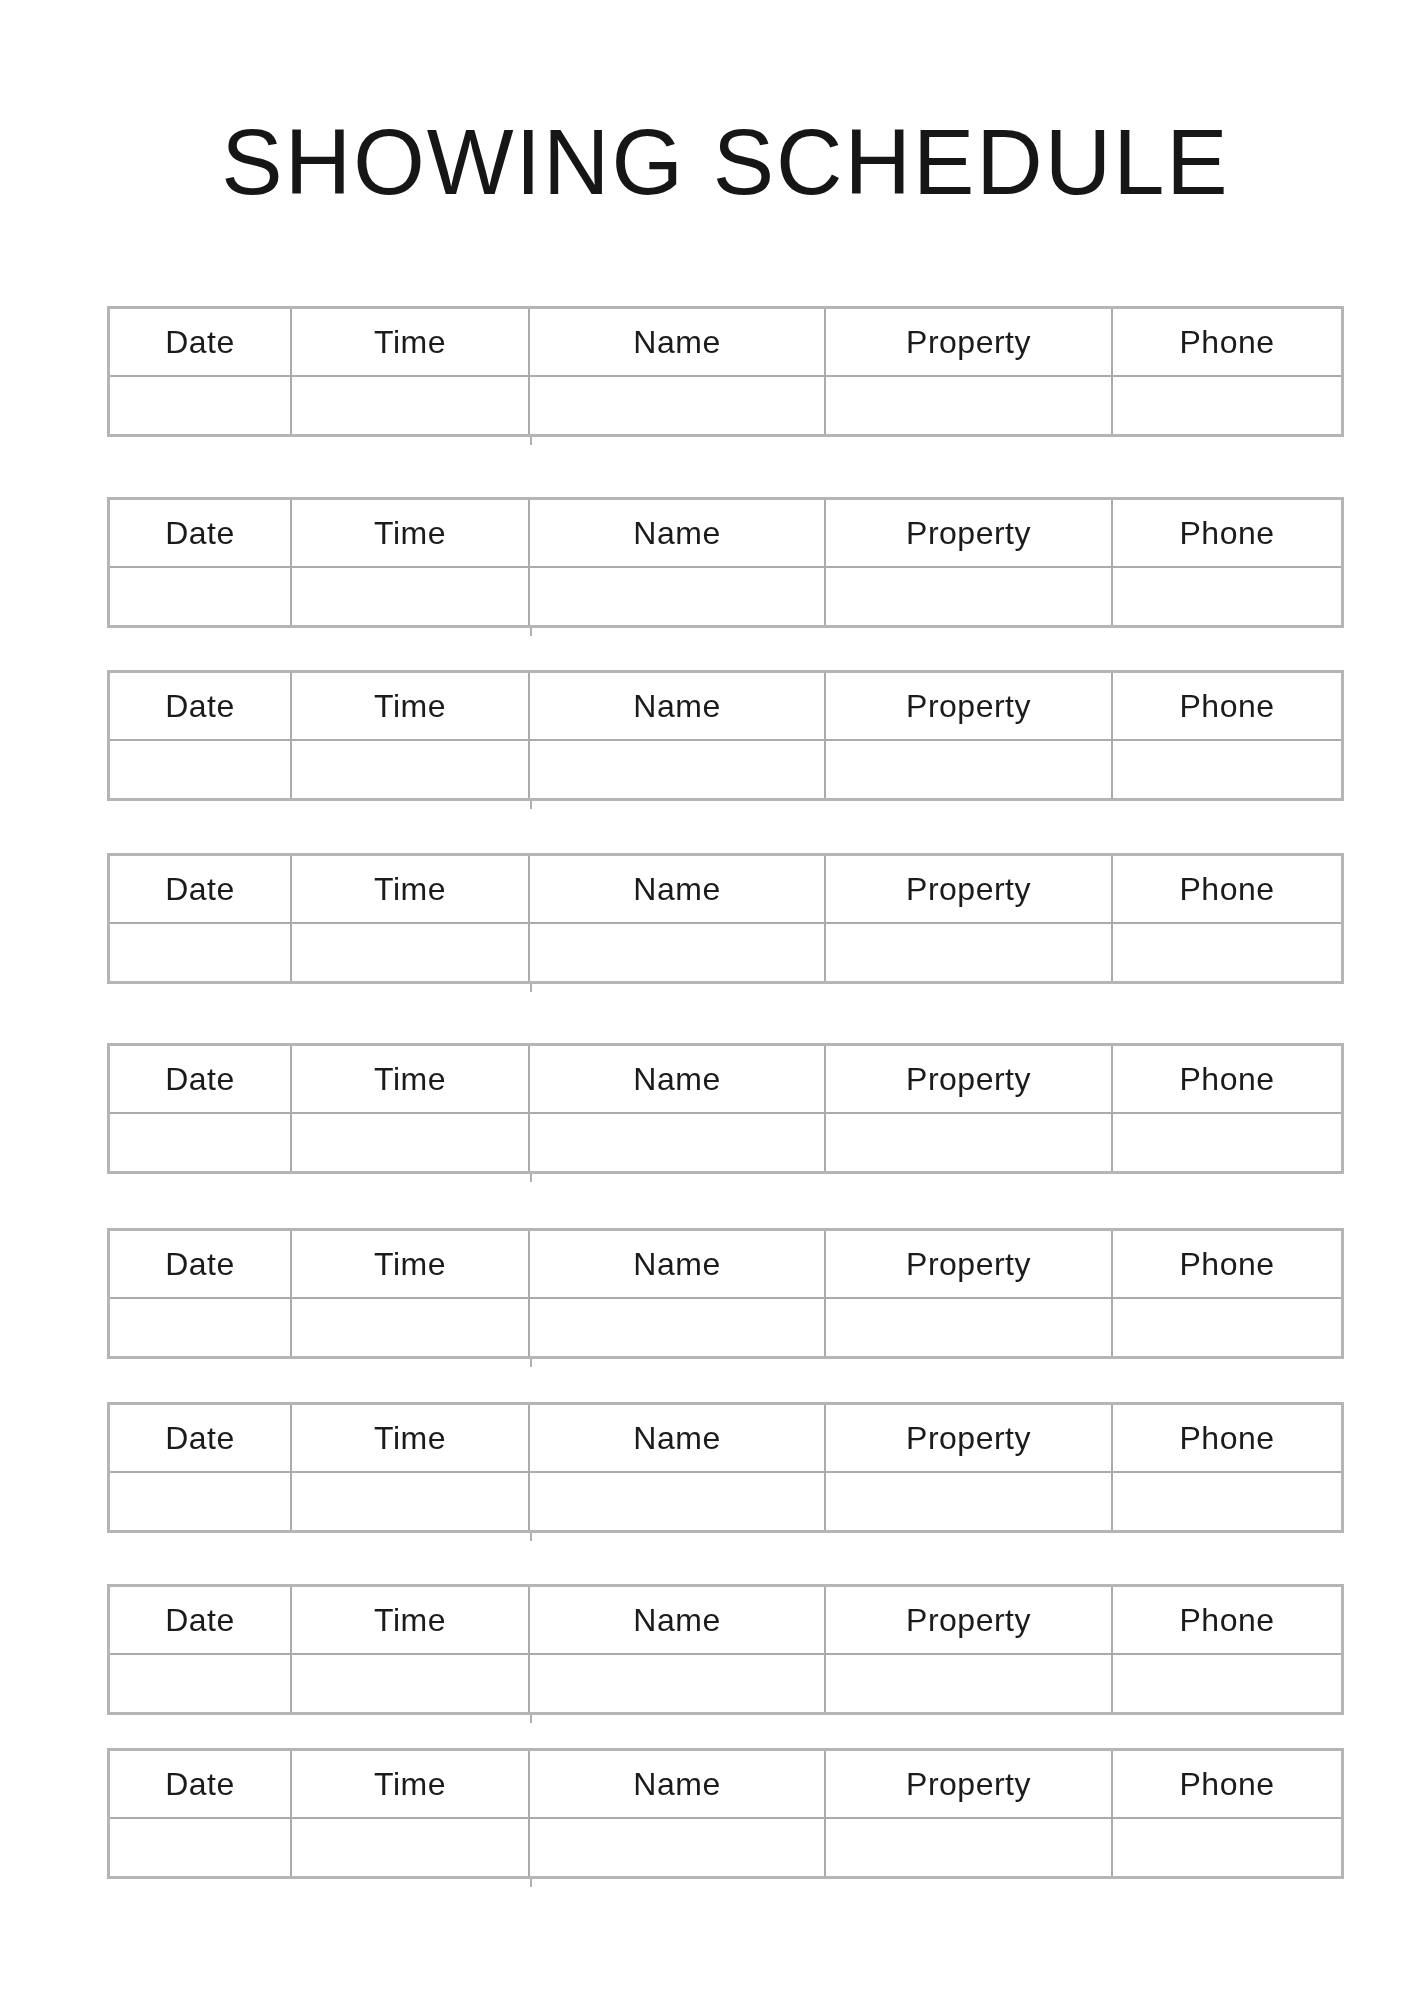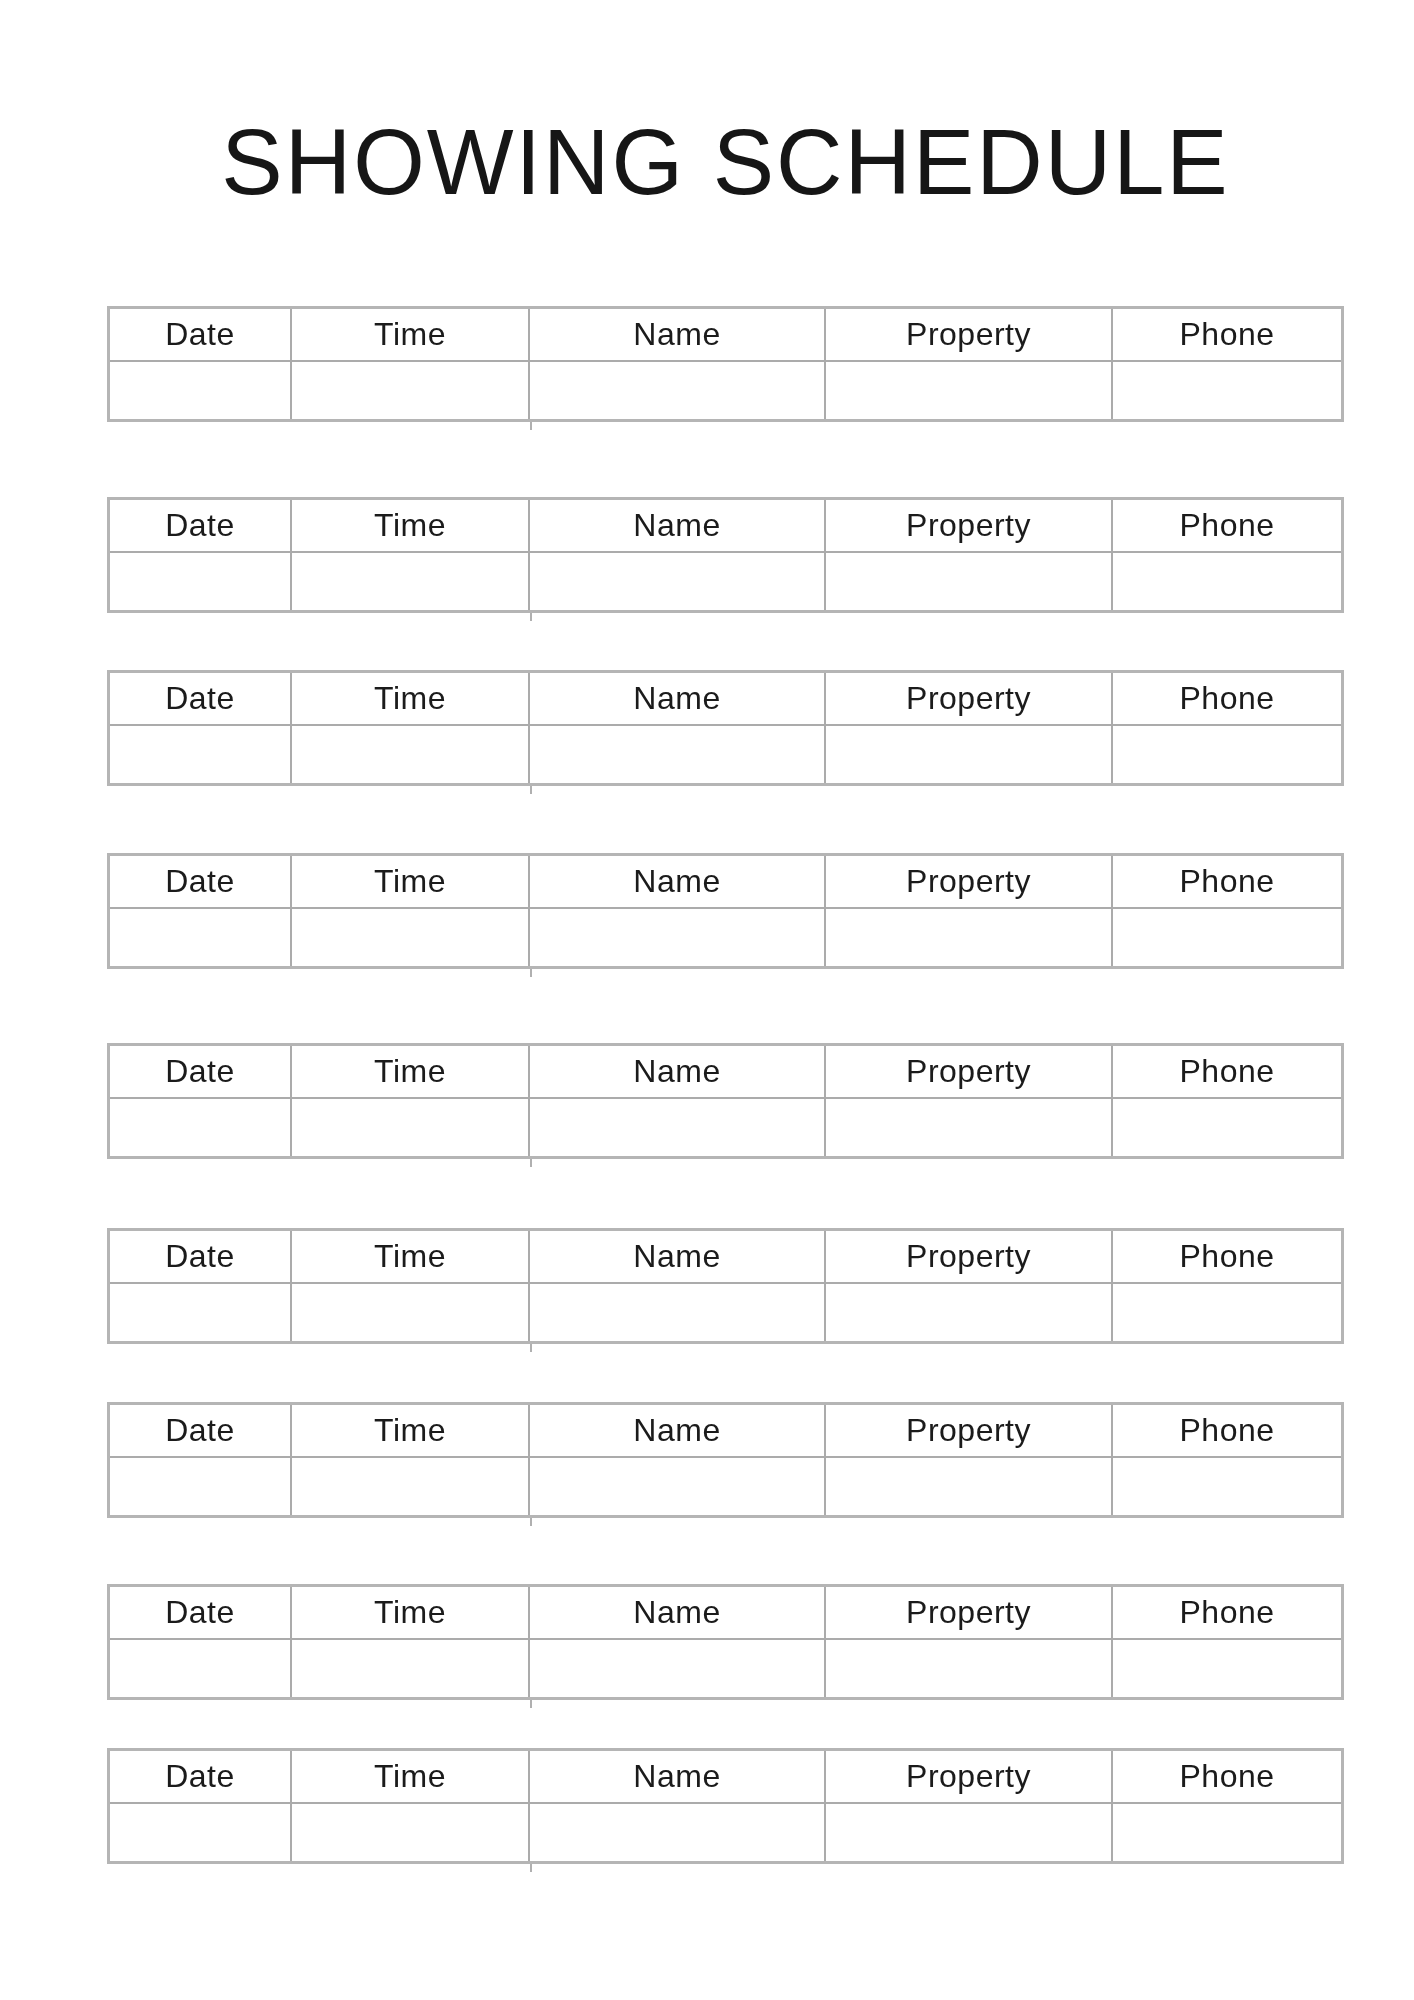--- a/index.html
+++ b/index.html
@@ -28,21 +28,21 @@
   .table {
     position: absolute;
     left: 107px;
     width: 1237px;
     box-sizing: border-box;
     border: 3px solid #b5b5b5;
     background: #ffffff;
   }
   .row { display: flex; box-sizing: border-box; }
   .header-row {
-    height: 53px;
+    height: 68px;
     border-bottom: 2px solid #ababab;
     text-align: center;
   }
   .data-row { height: 57px; }
   .cell {
     box-sizing: border-box;
     border-right: 2px solid #ababab;
     display: flex;
     align-items: center;
     justify-content: center;

